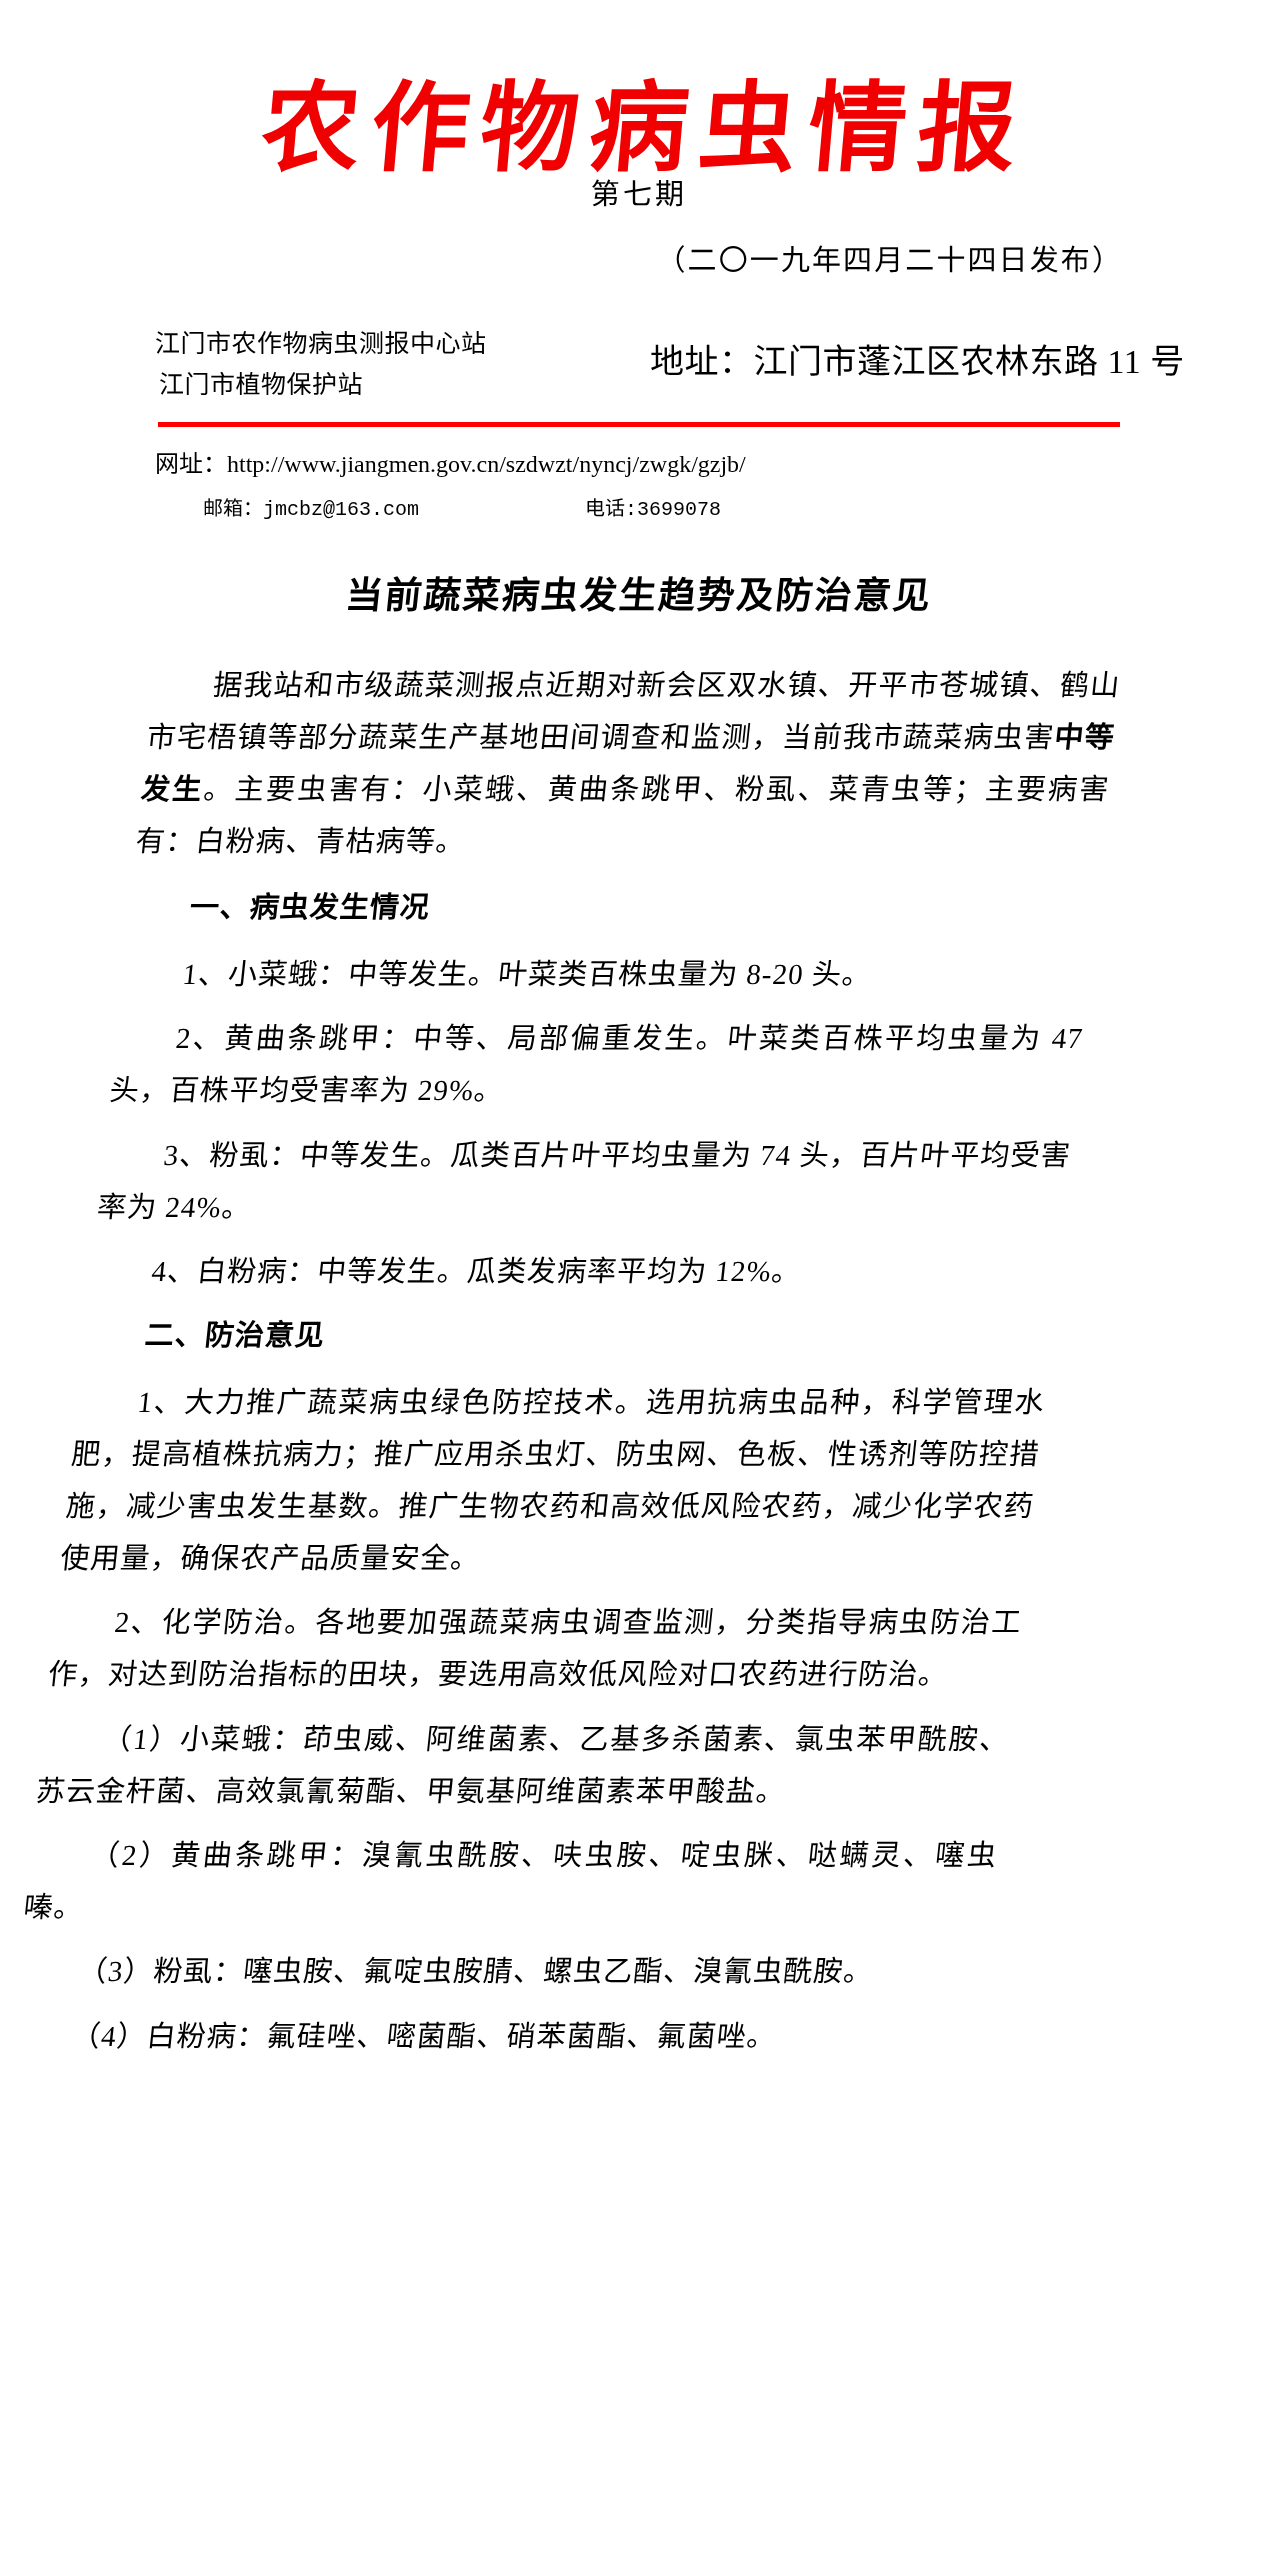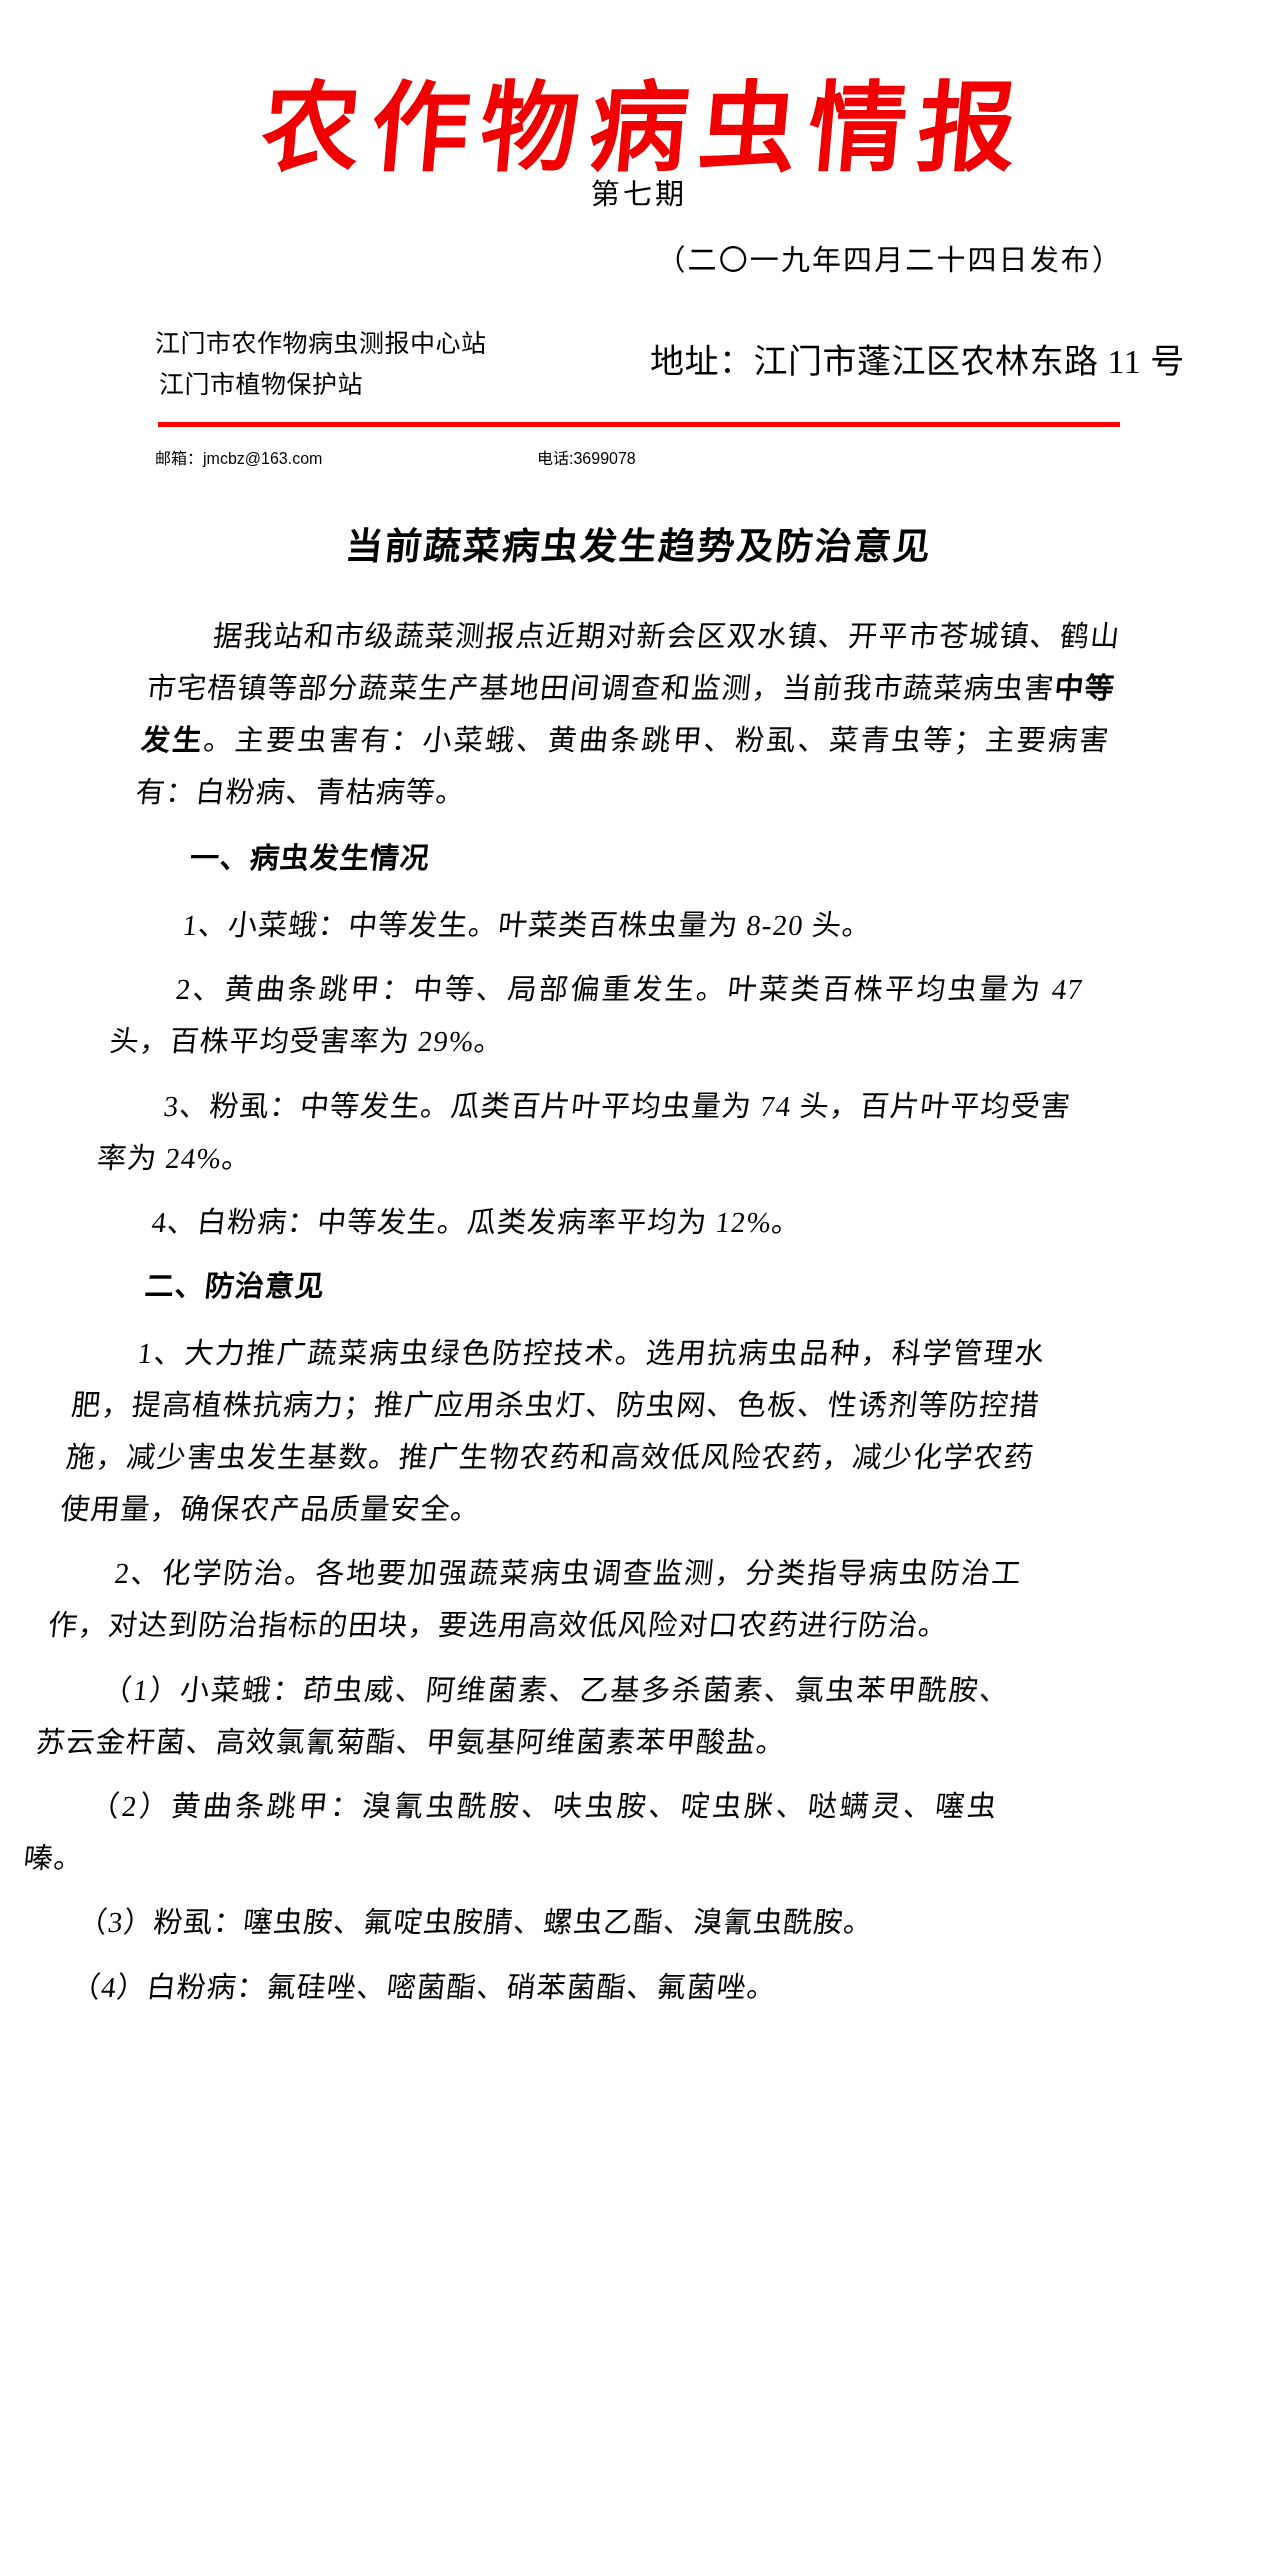--- a/index.html
+++ b/index.html
@@ -95,25 +95,26 @@
   .contact-web {
     margin-top: 25px;
     font-size: 24px;
     line-height: 1.0;
     letter-spacing: 0px;
     white-space: nowrap;
     font-family: "Liberation Serif", serif;
   }
   .contact-row {
     margin-top: 24px;
-    font-size: 16px;
+    font-size: 20px;
     line-height: 1.0;
     position: relative;
     height: 28px;
-    font-family: Liberation Sans, sans-serif;
+    font-family: Liberation Mono, monospace;
+    margin-left: 48px;
   }
   .contact-mail { position: absolute; left: 0; top: 0; white-space: nowrap; }
   .contact-tel  { position: absolute; left: 382px; top: 0; white-space: nowrap; }
 
   
   .article-title {
     margin-top: 47px;
     text-align: center;
     font-size: 37px;
     line-height: 1.1;
@@ -160,20 +161,21 @@
   <div class="date-line">（二〇一九年四月二十四日发布）</div>
 
   <div class="office-block">
     <div class="office-name first">江门市农作物病虫测报中心站</div>
     <div class="office-name second">江门市植物保护站</div>
     <div class="office-address">地址：江门市蓬江区农林东路 11 号</div>
   </div>
 
   <div class="red-rule" style="background: rgb(255, 0, 0);"></div>
 
+  <div class="contact-web">网址：http://www.jiangmen.gov.cn/szdwzt/nyncj/zwgk/gzjb/</div>
 
   <div class="contact-row">
     <span class="contact-mail">邮箱：jmcbz@163.com</span>
     <span class="contact-tel">电话:3699078</span>
   </div>
 
   <div class="article-title">当前蔬菜病虫发生趋势及防治意见</div>
 
   <div class="body-text">
 

